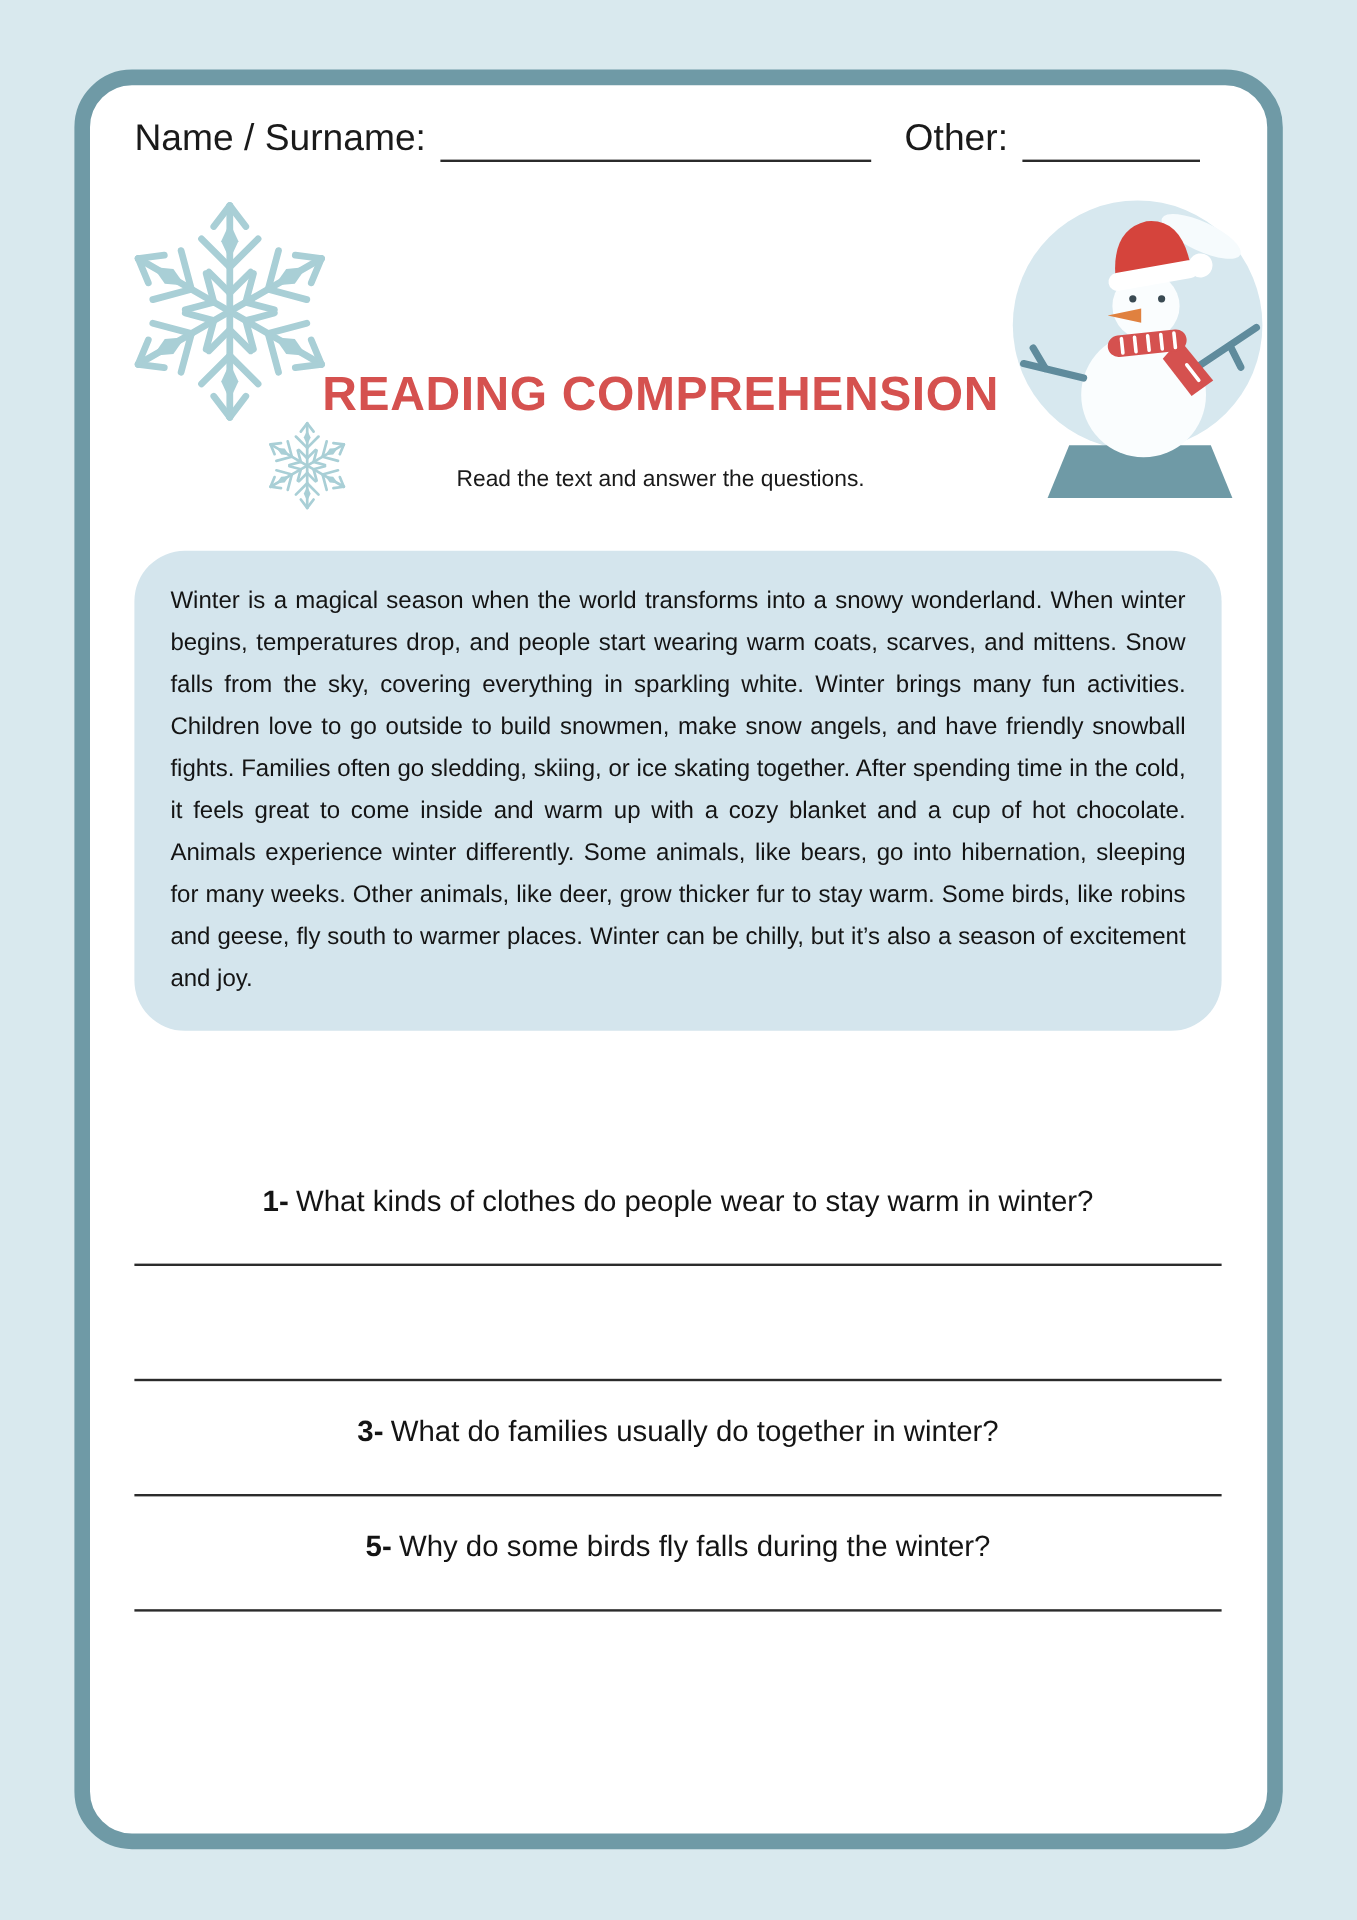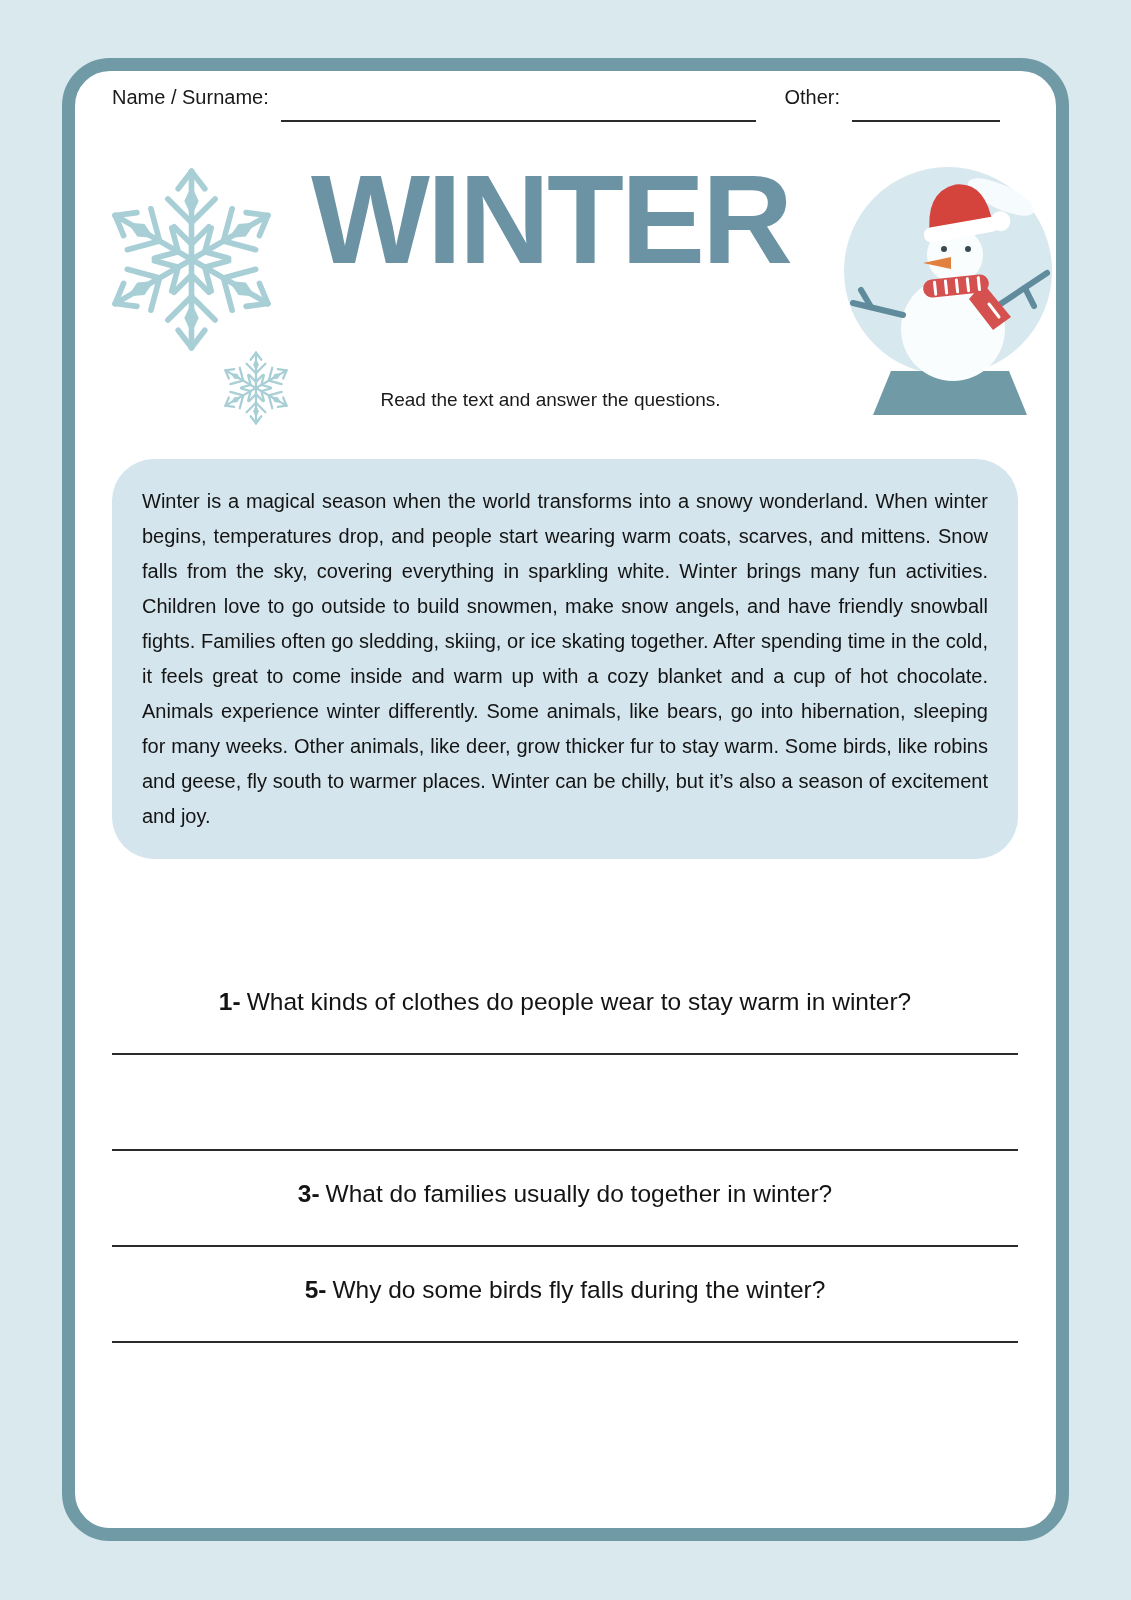--- a/index.html
+++ b/index.html
@@ -13,23 +13,23 @@
   }
   .card {
     position:absolute; left:62px; top:58px;
     width:1007px; height:1483px;
     background:#ffffff;
     border:13px solid #6f9aa6;
     border-radius:48px;
   }
   
   .header-row {
-    position:absolute; left:37px; right:56px; top:15px;
-    display:flex; 
-    font-size:20px; color:#1a1a1a;
+    position:absolute; left:37px; right:56px; top:26px;
+    display:flex; align-items:flex-end;
+    font-size:31px; color:#1a1a1a;
   }
   .h-label { white-space:nowrap; padding-bottom:2px; }
   .writein { border-bottom:2px solid #2b2b2b; height:36px; }
   .name-line { flex:1; margin-left:12px; margin-right:28px; }
   .date-line { width:148px; margin-left:12px; }
   
   .flake-lg { position:absolute; left:14px; top:86px; }
   .flake-sm { position:absolute; left:140px; top:276px; }
   .title {
     position:absolute; left:0; right:30px; top:86px;
@@ -140,21 +140,21 @@
     <circle cx="127" cy="90" r="3" fill="#3a4a52"></circle>
     <polygon points="82,104 110,98 110,110" fill="#e0813f"></polygon>
 
     <g transform="rotate(-10 114 58)">
       <path d="M86,74 Q88,28 120,26 Q150,28 150,72 Z" fill="#d5443c"></path>
       <rect x="80" y="64" width="76" height="15" rx="7.5" fill="#ffffff"></rect>
       <circle cx="158" cy="70" r="10" fill="#ffffff"></circle>
     </g>
   </svg>
 
-  <div class="title">WINTER</div>
+  <div class="subtitle">READING COMPREHENSION</div>
   <div class="instruction">Read the text and answer the questions.</div>
 
   <div class="passage">Winter is a magical season when the world transforms into a snowy wonderland. When winter begins, temperatures drop, and people start wearing warm coats, scarves, and mittens. Snow falls from the sky, covering everything in sparkling white. Winter brings many fun activities. Children love to go outside to build snowmen, make snow angels, and have friendly snowball fights. Families often go sledding, skiing, or ice skating together. After spending time in the cold, it feels great to come inside and warm up with a cozy blanket and a cup of hot chocolate. Animals experience winter differently. Some animals, like bears, go into hibernation, sleeping for many weeks. Other animals, like deer, grow thicker fur to stay warm. Some birds, like robins and geese, fly south to warmer places. Winter can be chilly, but it’s also a season of excitement and joy.</div>
 
   <div class="questions">
     <div class="question">
       <div class="q-text"><span class="q-num">1-</span><span>What kinds of clothes do people wear to stay warm in winter?</span></div>
       <div class="answer-line"></div>
     </div>
     <div class="question">

